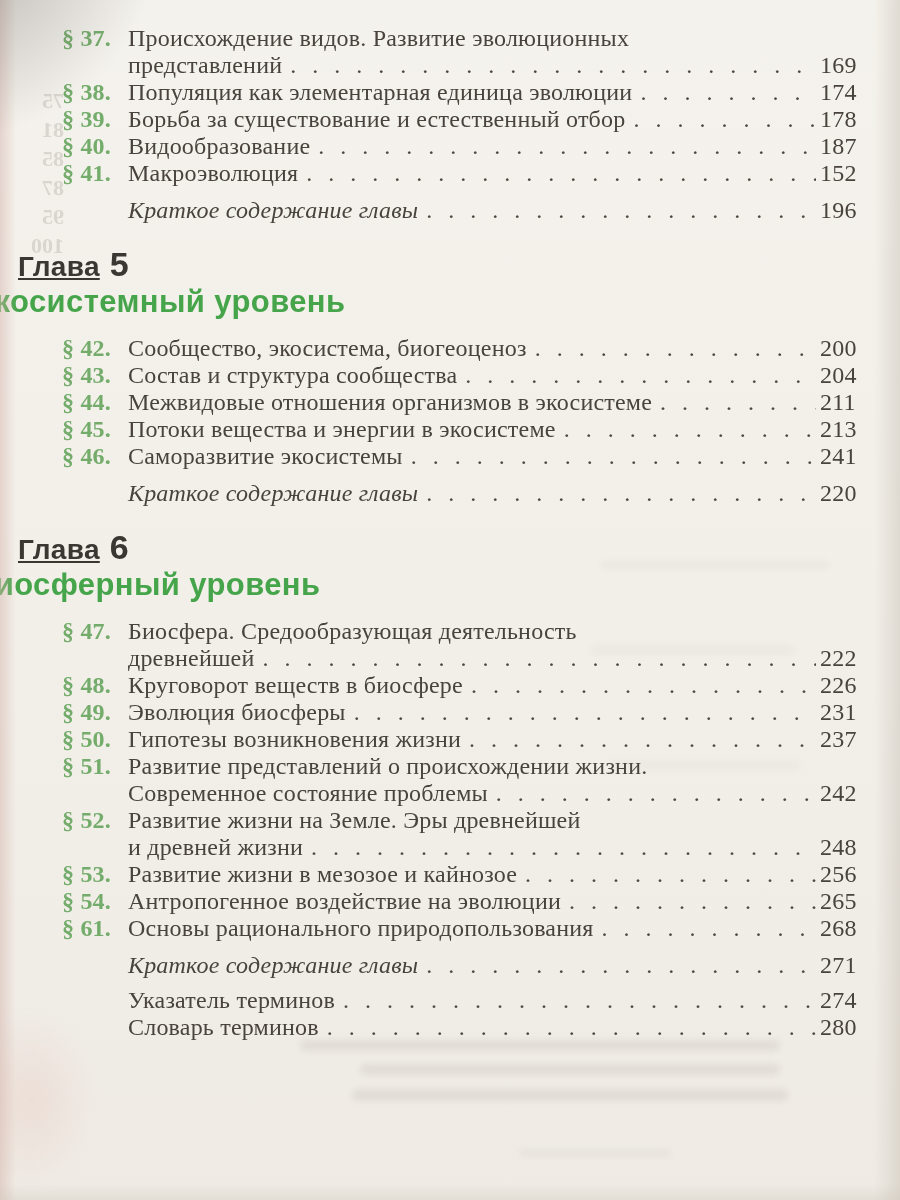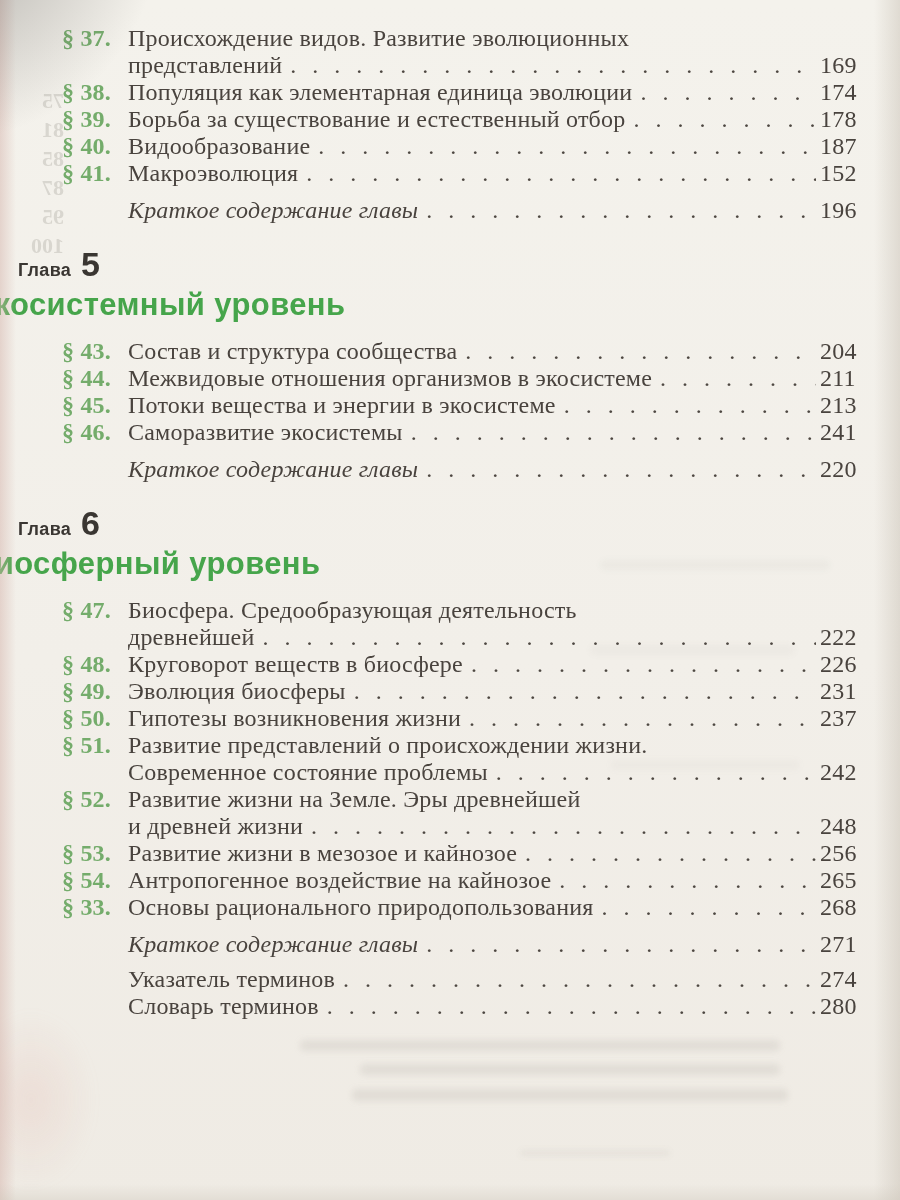--- a/index.html
+++ b/index.html
@@ -47,21 +47,21 @@
   .dots{flex:1 1 auto;overflow:hidden;white-space:nowrap;margin:0 4px 0 8px;min-width:16px;}
   .dots::after{content:". . . . . . . . . . . . . . . . . . . . . . . . . . . . . . . . . . . . . . . . . . . . . . . . . . . . . .";
     letter-spacing:5px;color:#4d4741;}
   .pg{flex:0 0 56px;text-align:left;}
   .summary .t{font-style:italic;}
   .mt10{margin-top:10px;} .mt8{margin-top:8px;}
 
   .chapter-head{margin:22px 0 0 -44px;}
   .ch-line{display:flex;align-items:baseline;gap:10px;line-height:36px;
     font-family:"Liberation Sans","DejaVu Sans",sans-serif;font-weight:bold;color:#3a3632;}
-  .ch-label{font-size:18px;letter-spacing:.3px;}
+  .ch-label{font-size:28px;letter-spacing:.3px;text-decoration:underline;}
   .ch-num{font-size:34px;}
   .ch-title{line-height:34px;margin:0 0 16px -46px;
     font-family:"Liberation Sans","DejaVu Sans",sans-serif;font-weight:bold;
     font-size:31px;letter-spacing:.4px;color:#46a54b;}
 </style>
 </head>
 <body>
 
 <div class="page">
 
@@ -119,20 +119,26 @@
 
     <div class="chapter-head">
       <div class="ch-line">
         <span class="ch-label">Глава</span>
         <span class="ch-num">5</span>
       </div>
       <div class="ch-title">Экосистемный уровень</div>
     </div>
 
     <div class="entry">
+      <span class="num">§ 42.</span>
+      <span class="t">Сообщество, экосистема, биогеоценоз</span>
+      <span class="dots"></span>
+      <span class="pg">200</span>
+    </div>
+    <div class="entry">
       <span class="num">§ 43.</span>
       <span class="t">Состав и структура сообщества</span>
       <span class="dots"></span>
       <span class="pg">204</span>
     </div>
     <div class="entry">
       <span class="num">§ 44.</span>
       <span class="t">Межвидовые отношения организмов в экосистеме</span>
       <span class="dots"></span>
       <span class="pg">211</span>
@@ -213,26 +219,26 @@
       <span class="pg">248</span>
     </div>
     <div class="entry">
       <span class="num">§ 53.</span>
       <span class="t">Развитие жизни в мезозое и кайнозое</span>
       <span class="dots"></span>
       <span class="pg">256</span>
     </div>
     <div class="entry">
       <span class="num">§ 54.</span>
-      <span class="t">Антропогенное воздействие на кайнозое</span>
+      <span class="t">Антропогенное воздействие на эволюции</span>
       <span class="dots"></span>
       <span class="pg">265</span>
     </div>
     <div class="entry">
-      <span class="num">§ 33.</span>
+      <span class="num">§ 61.</span>
       <span class="t">Основы рационального природопользования</span>
       <span class="dots"></span>
       <span class="pg">268</span>
     </div>
     <div class="entry summary mt10">
       <span class="num"></span>
       <span class="t">Краткое содержание главы</span>
       <span class="dots"></span>
       <span class="pg">271</span>
     </div>

